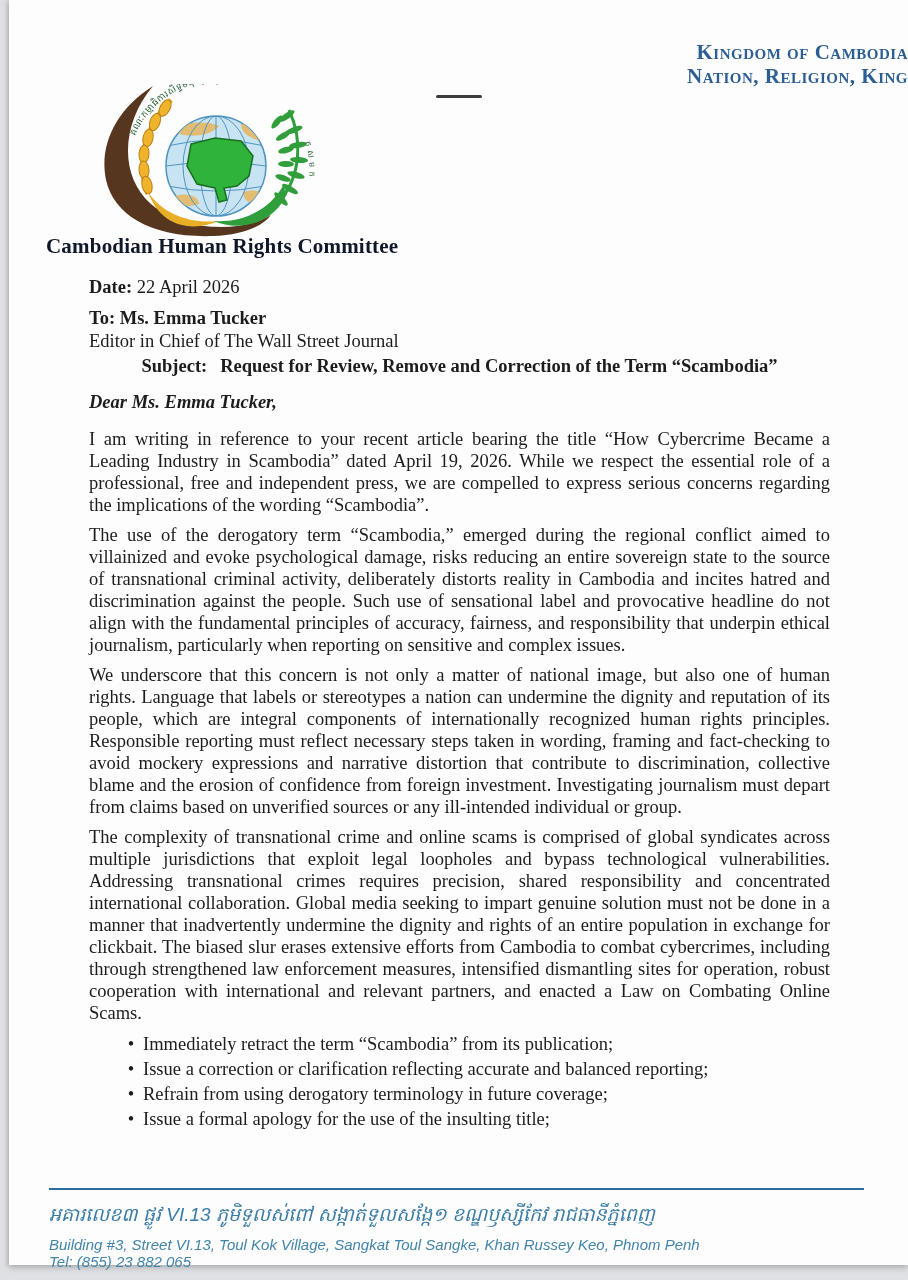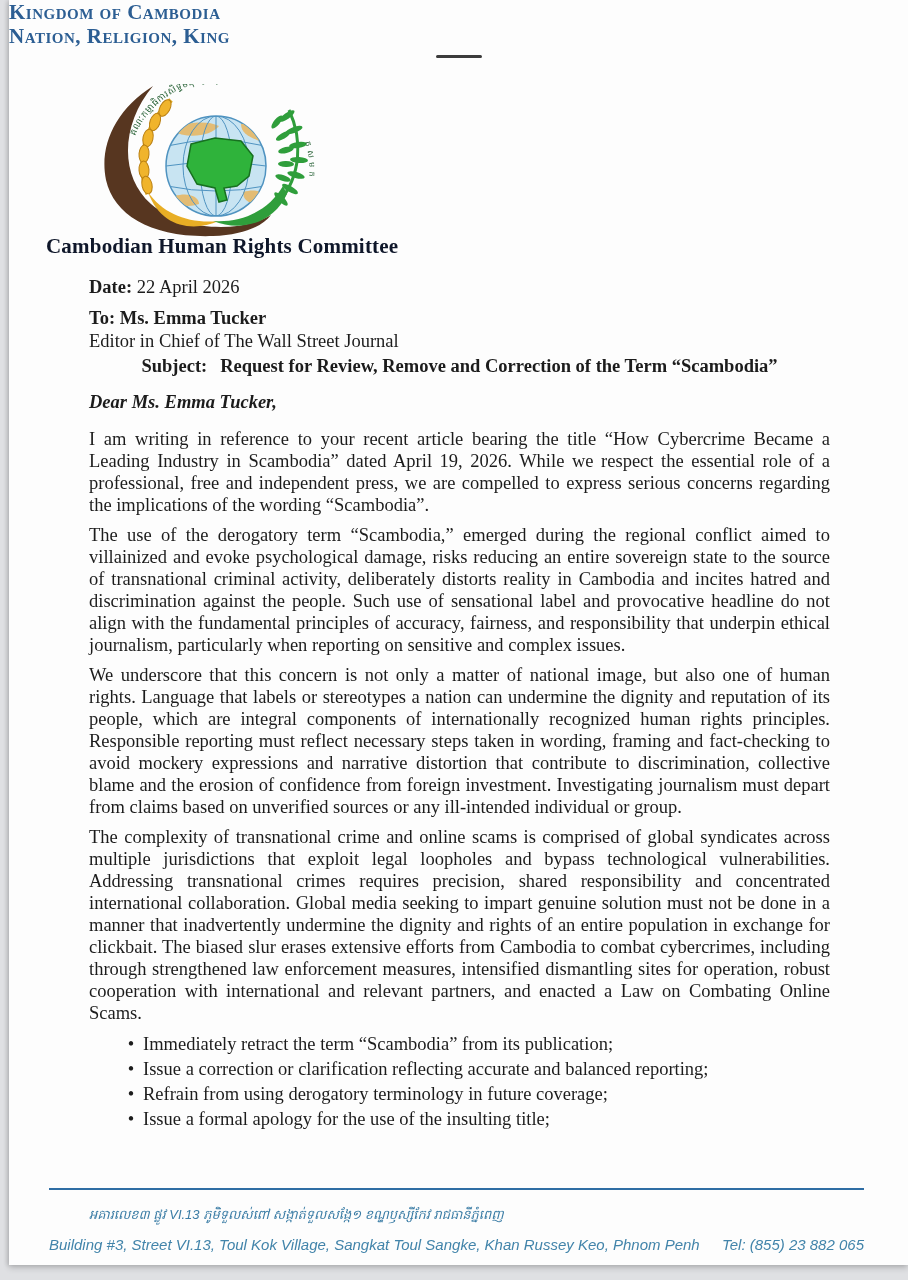--- a/index.html
+++ b/index.html
@@ -7,21 +7,21 @@
     width:908px;height:1280px;position:relative;overflow:hidden;
     background:#dfe0e3;
     font-family:"Liberation Serif","DejaVu Serif",serif;
   }
   .page{
     position:absolute;left:9px;top:0;right:0;bottom:15px;
     background:#fdfdfd;
     box-shadow:-2px 0 4px rgba(0,0,0,.12), 0 3px 6px rgba(0,0,0,.18);
   }
   
-  .letterhead{text-align:left;color:#2c5e93;}
+  .letterhead{padding-top:40px;text-align:right;color:#2c5e93;}
   .letterhead .lh-line{
     font-weight:bold;font-variant:small-caps;font-size:21px;line-height:24px;
     letter-spacing:.5px;
   }
   .header-divider{
     width:46px;height:3px;background:#3c3c3c;border-radius:2px;
     margin:7px auto 0;filter:blur(.4px);
   }
   
   .logo{position:absolute;left:82px;top:84px;width:250px;height:160px;}
@@ -49,22 +49,22 @@
   .bullets{margin:0;padding:0;list-style:none;}
   .bullets .b-row{display:flex;line-height:25px;}
   .bullets .b-dot{width:24px;margin-left:30px;text-align:center;flex:none;}
   
   .footer{
     position:absolute;left:40px;right:44px;top:1188px;
     border-top:2px solid #2e6da4;padding-top:13px;
     font-family:"Liberation Sans","DejaVu Sans",sans-serif;
     font-style:italic;color:#3e80a8;
   }
-  .footer .khmer{font-size:13px;line-height:24px;margin-bottom:9px;color:#3a7ca5;margin-left:40px;}
-  .footer .en-row{display:flex;justify-content:space-between;font-size:15px;color:#4284aa;}
+  .footer .khmer{font-size:19px;line-height:24px;margin-bottom:9px;color:#3a7ca5;}
+  .footer .en-row{display:flex;justify-content:space-between;font-size:15px;color:#4284aa;flex-direction:column;}
 </style>
 </head>
 <body>
 
 <div class="page">
 
   <div class="letterhead">
     <div class="lh-line">Kingdom of Cambodia</div>
     <div class="lh-line">Nation, Religion, King</div>
     <div class="header-divider"></div>

